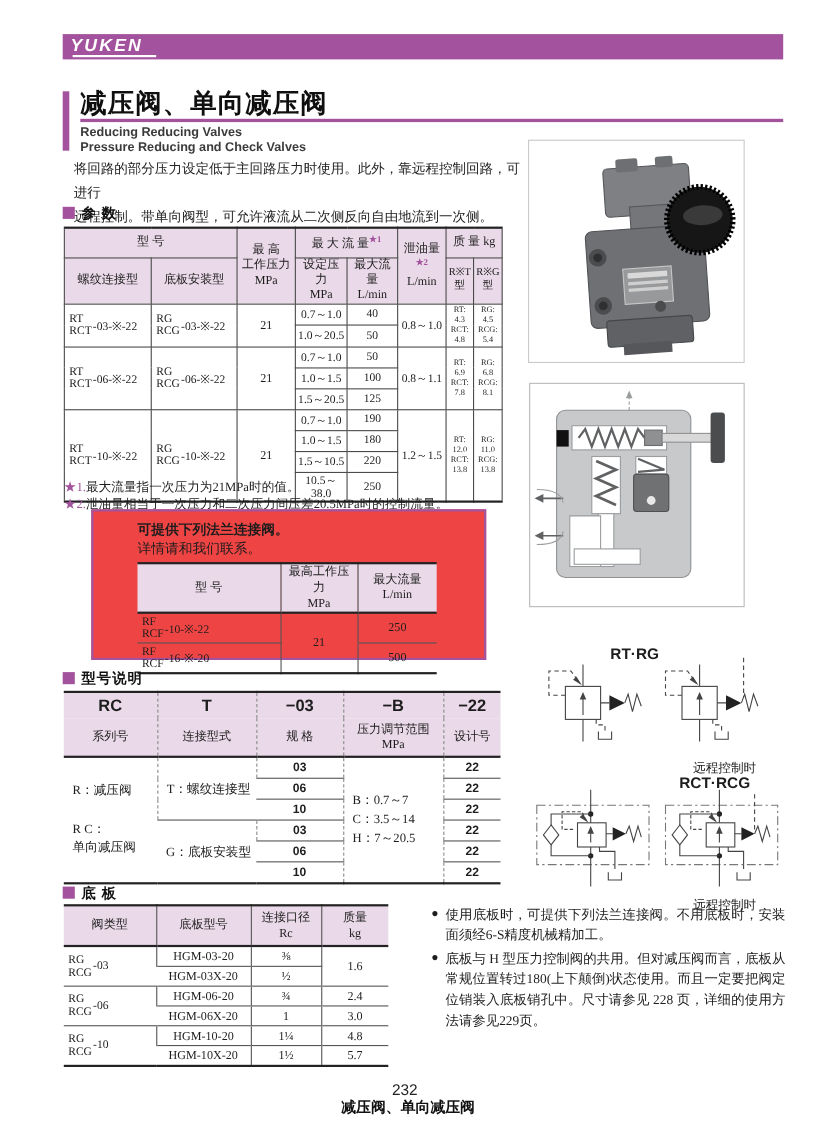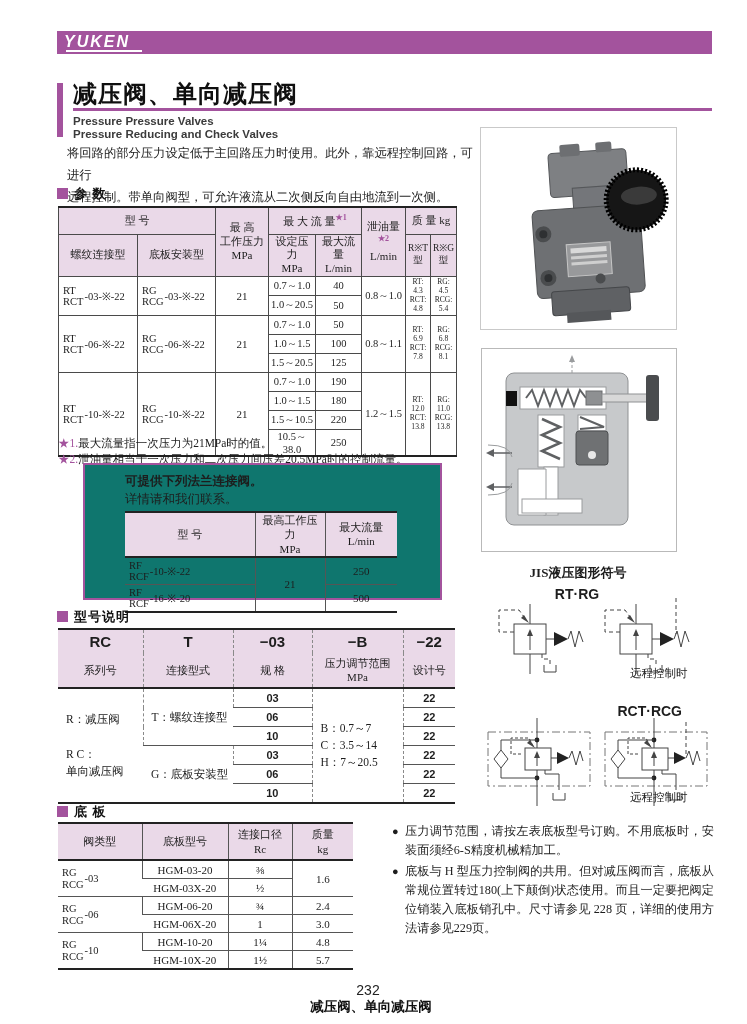--- a/index.html
+++ b/index.html
@@ -42,21 +42,21 @@
   .model-stack{display:flex;flex-direction:column;line-height:1.05;font-size:10.5px;text-align:left;}
   .model-suffix{font-size:10.5px;margin-left:1px;}
   .wcell{font-size:7.6px;line-height:1.18;text-align:left;white-space:pre-line;padding:1px 1px;}
   .flowcell{font-size:10.5px;}
 
   
   .fnotes{position:absolute;left:58px;top:436px;font-size:11.5px;line-height:1.35;}
   .fnotes .mark2{color:#a3539d;}
 
   
-  .flange-box{position:absolute;left:83px;top:463px;width:355px;height:133px;border:2px solid #a3539d;background:#0f766e;}
+  .flange-box{position:absolute;left:83px;top:463px;width:355px;height:133px;border:2px solid #a3539d;background:#ef4444;}
   .flange-t1{position:absolute;left:40px;top:8px;font-size:12.5px;font-weight:bold;}
   .flange-t2{position:absolute;left:40px;top:26px;font-size:12.5px;}
   .ftable{position:absolute;left:40px;top:46px;width:272px;font-size:11px;
           border-top:2px solid #222;border-bottom:2px solid #222;}
   .ftable th{background:#ead9e8;border-bottom:2px solid #222;white-space:pre-line;line-height:1.3;height:33px;}
   .ftable td{border-top:1px solid #555;text-align:center;vertical-align:middle;height:26px;}
   .ftable td.noline,.ftable tr:first-child td{border-top:none;}
   .ftable th+th,.ftable td.vline{border-left:1px solid #555;}
 
   
@@ -83,21 +83,21 @@
 
   
   .photo-box{position:absolute;left:480px;top:127px;width:195px;height:201px;border:1px solid #c9c9c9;background:#fff;}
   .section-box{position:absolute;left:481px;top:348px;width:194px;height:202px;border:1px solid #b9b9b9;background:#fff;}
   .jis-head{position:absolute;left:480px;top:564px;width:196px;text-align:center;font-size:13px;font-weight:bold;}
   .sym-label{position:absolute;width:210px;text-align:center;font-family:"Liberation Sans",sans-serif;
              font-weight:bold;font-size:14px;}
   .rtrg-label{left:472px;top:586px;}
   .rctrcg-label{left:472px;top:703px;text-align:right;}
   .sym{position:absolute;}
-  .remote-label{position:absolute;font-size:11.5px;}
+  .remote-label{position:absolute;font-size:11.5px;margin-top:25px;}
   .rl1{left:630px;top:666px;} .rl2{left:630px;top:790px;}
 
   
   .notes{position:absolute;left:392px;top:822px;width:322px;font-size:12.2px;line-height:1.55;text-align:justify;}
   .note{display:flex;margin-bottom:2px;}
   .note .bullet{width:13px;flex:none;font-size:11px;line-height:1.7;}
   .note .ntext{flex:1;}
 
   
   .footer{position:absolute;left:30px;top:982px;width:682px;display:flex;align-items:center;
@@ -113,21 +113,21 @@
 <div id="page">
 
   <div class="banner">
     <div class="logo">YUKEN</div>
     <div class="logo-underline"></div>
   </div>
 
   <div class="title-bar"></div>
   <div class="page-title sans">减压阀、单向减压阀</div>
   <div class="title-rule"></div>
-  <div class="subtitle sub1 sans">Pressure Pressure Valves</div>
+  <div class="subtitle sub1 sans">Reducing Reducing Valves</div>
   <div class="subtitle sub2 sans">Pressure Reducing and Check Valves</div>
   <div class="intro">将回路的部分压力设定低于主回路压力时使用。此外，靠远程控制回路，可进行
 远程控制。带单向阀型，可允许液流从二次侧反向自由地流到一次侧。</div>
 
   <div class="sec-head sans" style="left:57px;top:185px;">
     <span class="sq"></span><span>参 数</span>
   </div>
 
   <table class="ptable">
     <colgroup>
@@ -539,21 +539,20 @@
       <rect x="40" y="150" width="60" height="14" fill="#fff" stroke="#9a9c9e"></rect>
       <line x1="30" y1="104" x2="6" y2="104" stroke="#5f6163" stroke-width="1.5"></line>
       <polygon points="4,104 12,100 12,108" fill="#5f6163"></polygon>
       <line x1="30" y1="138" x2="6" y2="138" stroke="#5f6163" stroke-width="1.5"></line>
       <polygon points="4,138 12,134 12,142" fill="#5f6163"></polygon>
       <path d="M6 96 q22 0 24 12" fill="none" stroke="#9a9c9e"></path>
       <path d="M6 146 q22 0 24 -12" fill="none" stroke="#9a9c9e"></path>
     </svg>
   </div>
 
-  <div class="jis-head">JIS液压图形符号</div>
   <div class="sym-label rtrg-label">RT·RG</div>
 
   <svg class="sym" style="left:486px;top:600px;" width="100" height="78" viewBox="0 0 100 78">
     <line x1="44" y1="4" x2="44" y2="74" stroke="#444"></line>
     <path d="M28 32 L13 32 L13 10 L33 10 L41 21" fill="none" stroke="#444" stroke-dasharray="4,3"></path>
     <polygon points="43,23 35,18 38,15" fill="#444"></polygon>
     <rect x="28" y="24" width="32" height="30" fill="#fff" stroke="#444"></rect>
     <line x1="44" y1="50" x2="44" y2="33" stroke="#444"></line>
     <polygon points="44,29 41,36 47,36" fill="#444"></polygon>
     <line x1="60" y1="39" x2="68" y2="39" stroke="#444"></line>
@@ -619,21 +618,21 @@
     <line x1="86" y1="6" x2="86" y2="40" stroke="#444" stroke-dasharray="4,3"></line>
     <polyline points="62,54 62,58 76,58 76,70" fill="none" stroke="#444"></polyline>
     <line x1="76" y1="70" x2="76" y2="77" stroke="#444" stroke-dasharray="4,3"></line>
     <path d="M70 77 L70 84 L82 84 L82 77" fill="none" stroke="#444"></path>
   </svg>
   <div class="remote-label rl2">远程控制时</div>
 
   <div class="notes">
     <div class="note">
       <span class="bullet">●</span>
-      <span class="ntext">压力调节范围，请按左表底板型号订购。不用底板时，安装面须经6-S精度机械精加工。</span>
+      <span class="ntext">使用底板时，可提供下列法兰连接阀。不用底板时，安装面须经6-S精度机械精加工。</span>
     </div>
     <div class="note">
       <span class="bullet">●</span>
       <span class="ntext">底板与 H 型压力控制阀的共用。但对减压阀而言，底板从常规位置转过180(上下颠倒)状态使用。而且一定要把阀定位销装入底板销孔中。尺寸请参见 228 页，详细的使用方法请参见229页。</span>
     </div>
   </div>
 
   <div class="footer">
     <span class="page-num">232</span>
     <span class="f-line"></span>

